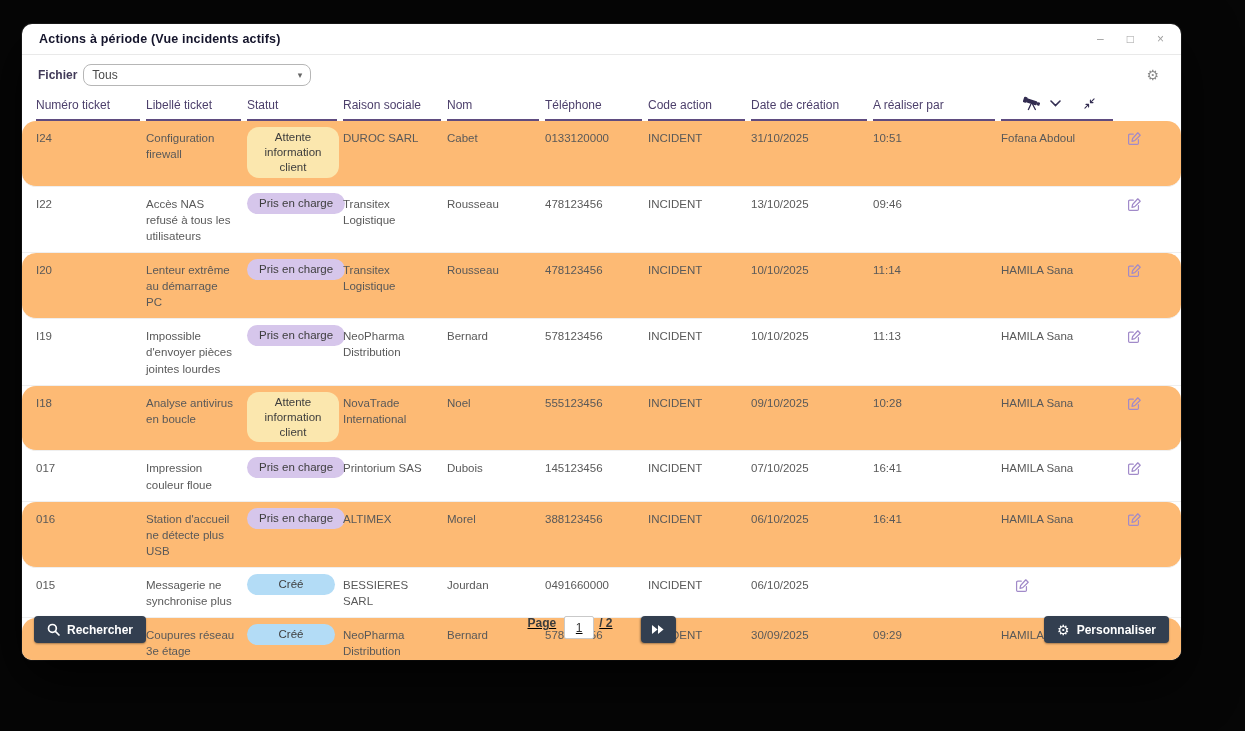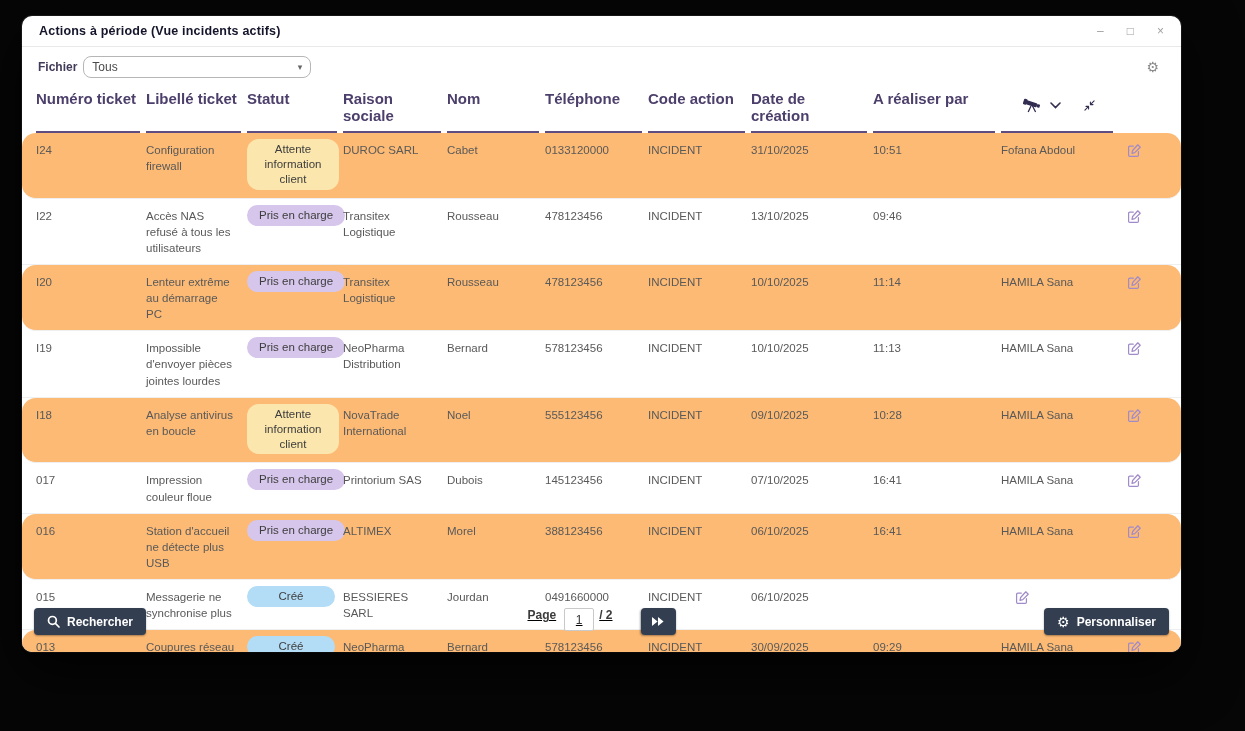--- a/index.html
+++ b/index.html
@@ -1,40 +1,40 @@
 <!DOCTYPE html>
 <html style="--accent: #5f4c80; --header-text: #4c3f6b; --attente: #fbe7ae; --pris: #d6c6eb; --cree: #b3dcf6; --btn: #333f50;"><head>
 <meta charset="utf-8">
 <style>
   html,body{margin:0;padding:0;}
   body{
     width:1245px;height:731px;background:#060606;position:relative;overflow:hidden;
     font-family:"Liberation Sans","DejaVu Sans",sans-serif;
   }
   .window{
-    position:absolute;left:22px;top:16px;width:1159px;height:636px;
+    position:absolute;left:22px;top:24px;width:1159px;height:636px;
     background:#ffffff;border-radius:10px;overflow:hidden;
     box-shadow:0 20px 55px rgba(0,0,0,.85), 0 0 0 1px #1c1c1c;
   }
   
   .titlebar{height:30px;display:flex;align-items:center;padding:0 14px 0 17px;border-bottom:1px solid #e9e9e9;}
   .title{font-size:12.5px;font-weight:bold;color:#14142b;letter-spacing:.2px;}
   .win-controls{margin-left:auto;display:flex;align-items:center;gap:23px;color:#a0a0a0;font-size:12px;padding-right:3px;}
   .win-controls span{cursor:default;line-height:1;}
   
   .toolbar{display:flex;align-items:center;padding:9px 16px 2px 16px;}
   .file-label{font-size:12px;font-weight:bold;color:#413a58;margin-right:6px;}
   .select{width:210px;height:20px;border:1px solid #b6b6b6;border-radius:8px;display:flex;align-items:center;
     justify-content:space-between;padding:0 8px;font-size:12px;color:#4a4a4a;background:#fff;cursor:pointer;}
   .select .arrow{font-size:9px;color:#666;}
   .toolbar-gear{margin-left:auto;color:#8a8a8a;font-size:15px;line-height:1;cursor:pointer;padding-right:6px;}
   
   .table{margin-top:4px;}
   .thead,.trow{display:grid;grid-template-columns:110px 101px 96px 104px 98px 103px 103px 122px 128px 112px 1fr;padding-left:14px;}
-  .th{font-size:15px;font-weight:bold;color:var(--header-text,#4c3f6b);padding:6px 8px 9px 0;position:relative;}
+  .th{font-size:12px;font-weight:normal;color:var(--header-text,#4c3f6b);padding:6px 8px 9px 0;position:relative;}
   .th::after,.th-icons::after{content:"";position:absolute;left:0;right:6px;bottom:0;height:2px;background:var(--accent,#5f4c80);}
   .th-icons::after{right:0;}
   .th-icons{position:relative;display:flex;align-items:center;justify-content:flex-end;gap:7px;padding:0 18px 6px 0;}
   .th-icons .spacer{width:9px;}
   .trow{border-bottom:1px solid #efefef;min-height:41px;align-items:flex-start;cursor:pointer;}
   .trow.alt{background:#fdba74;border-radius:14px;}
   .cell{font-size:11.5px;color:#595959;padding:9px 12px 8px 0;line-height:1.4;}
   .cell-statut{padding-top:6px;padding-right:4px;}
   .badge{display:inline-block;border-radius:12px;padding:3px 8px;font-size:11.5px;color:#3d3d3d;text-align:center;
     line-height:1.3;box-sizing:border-box;min-width:60px;}

